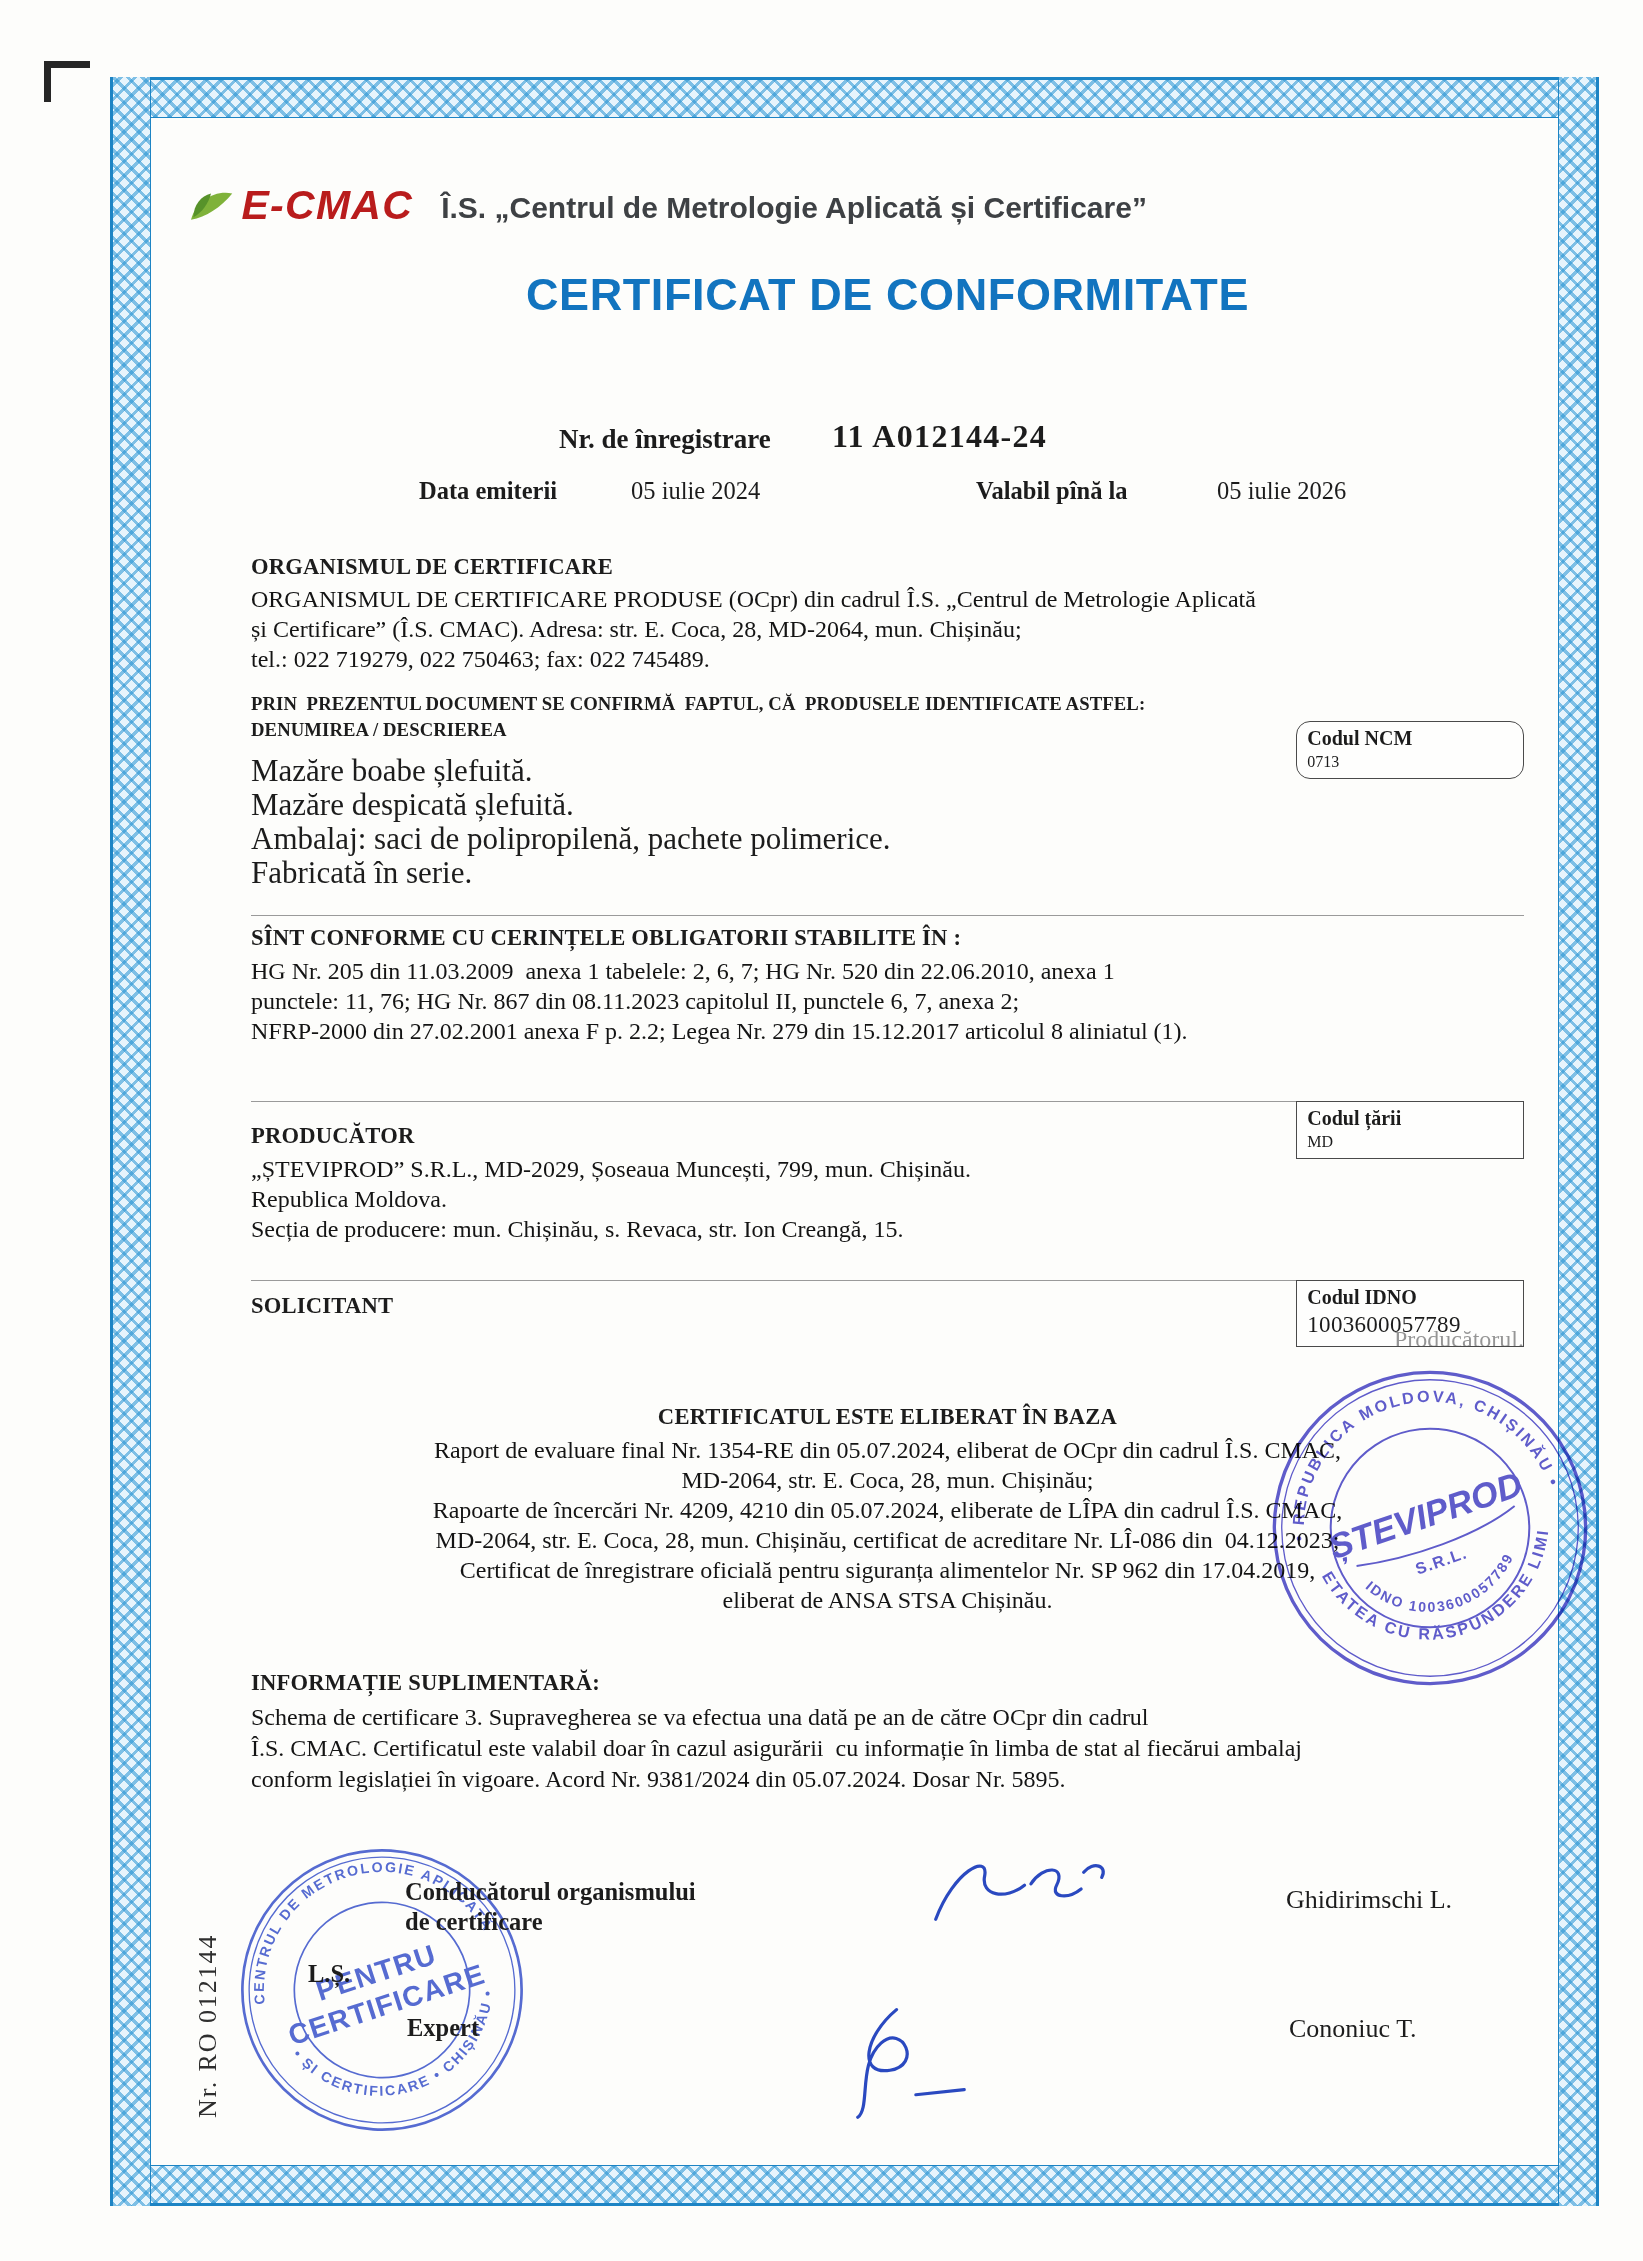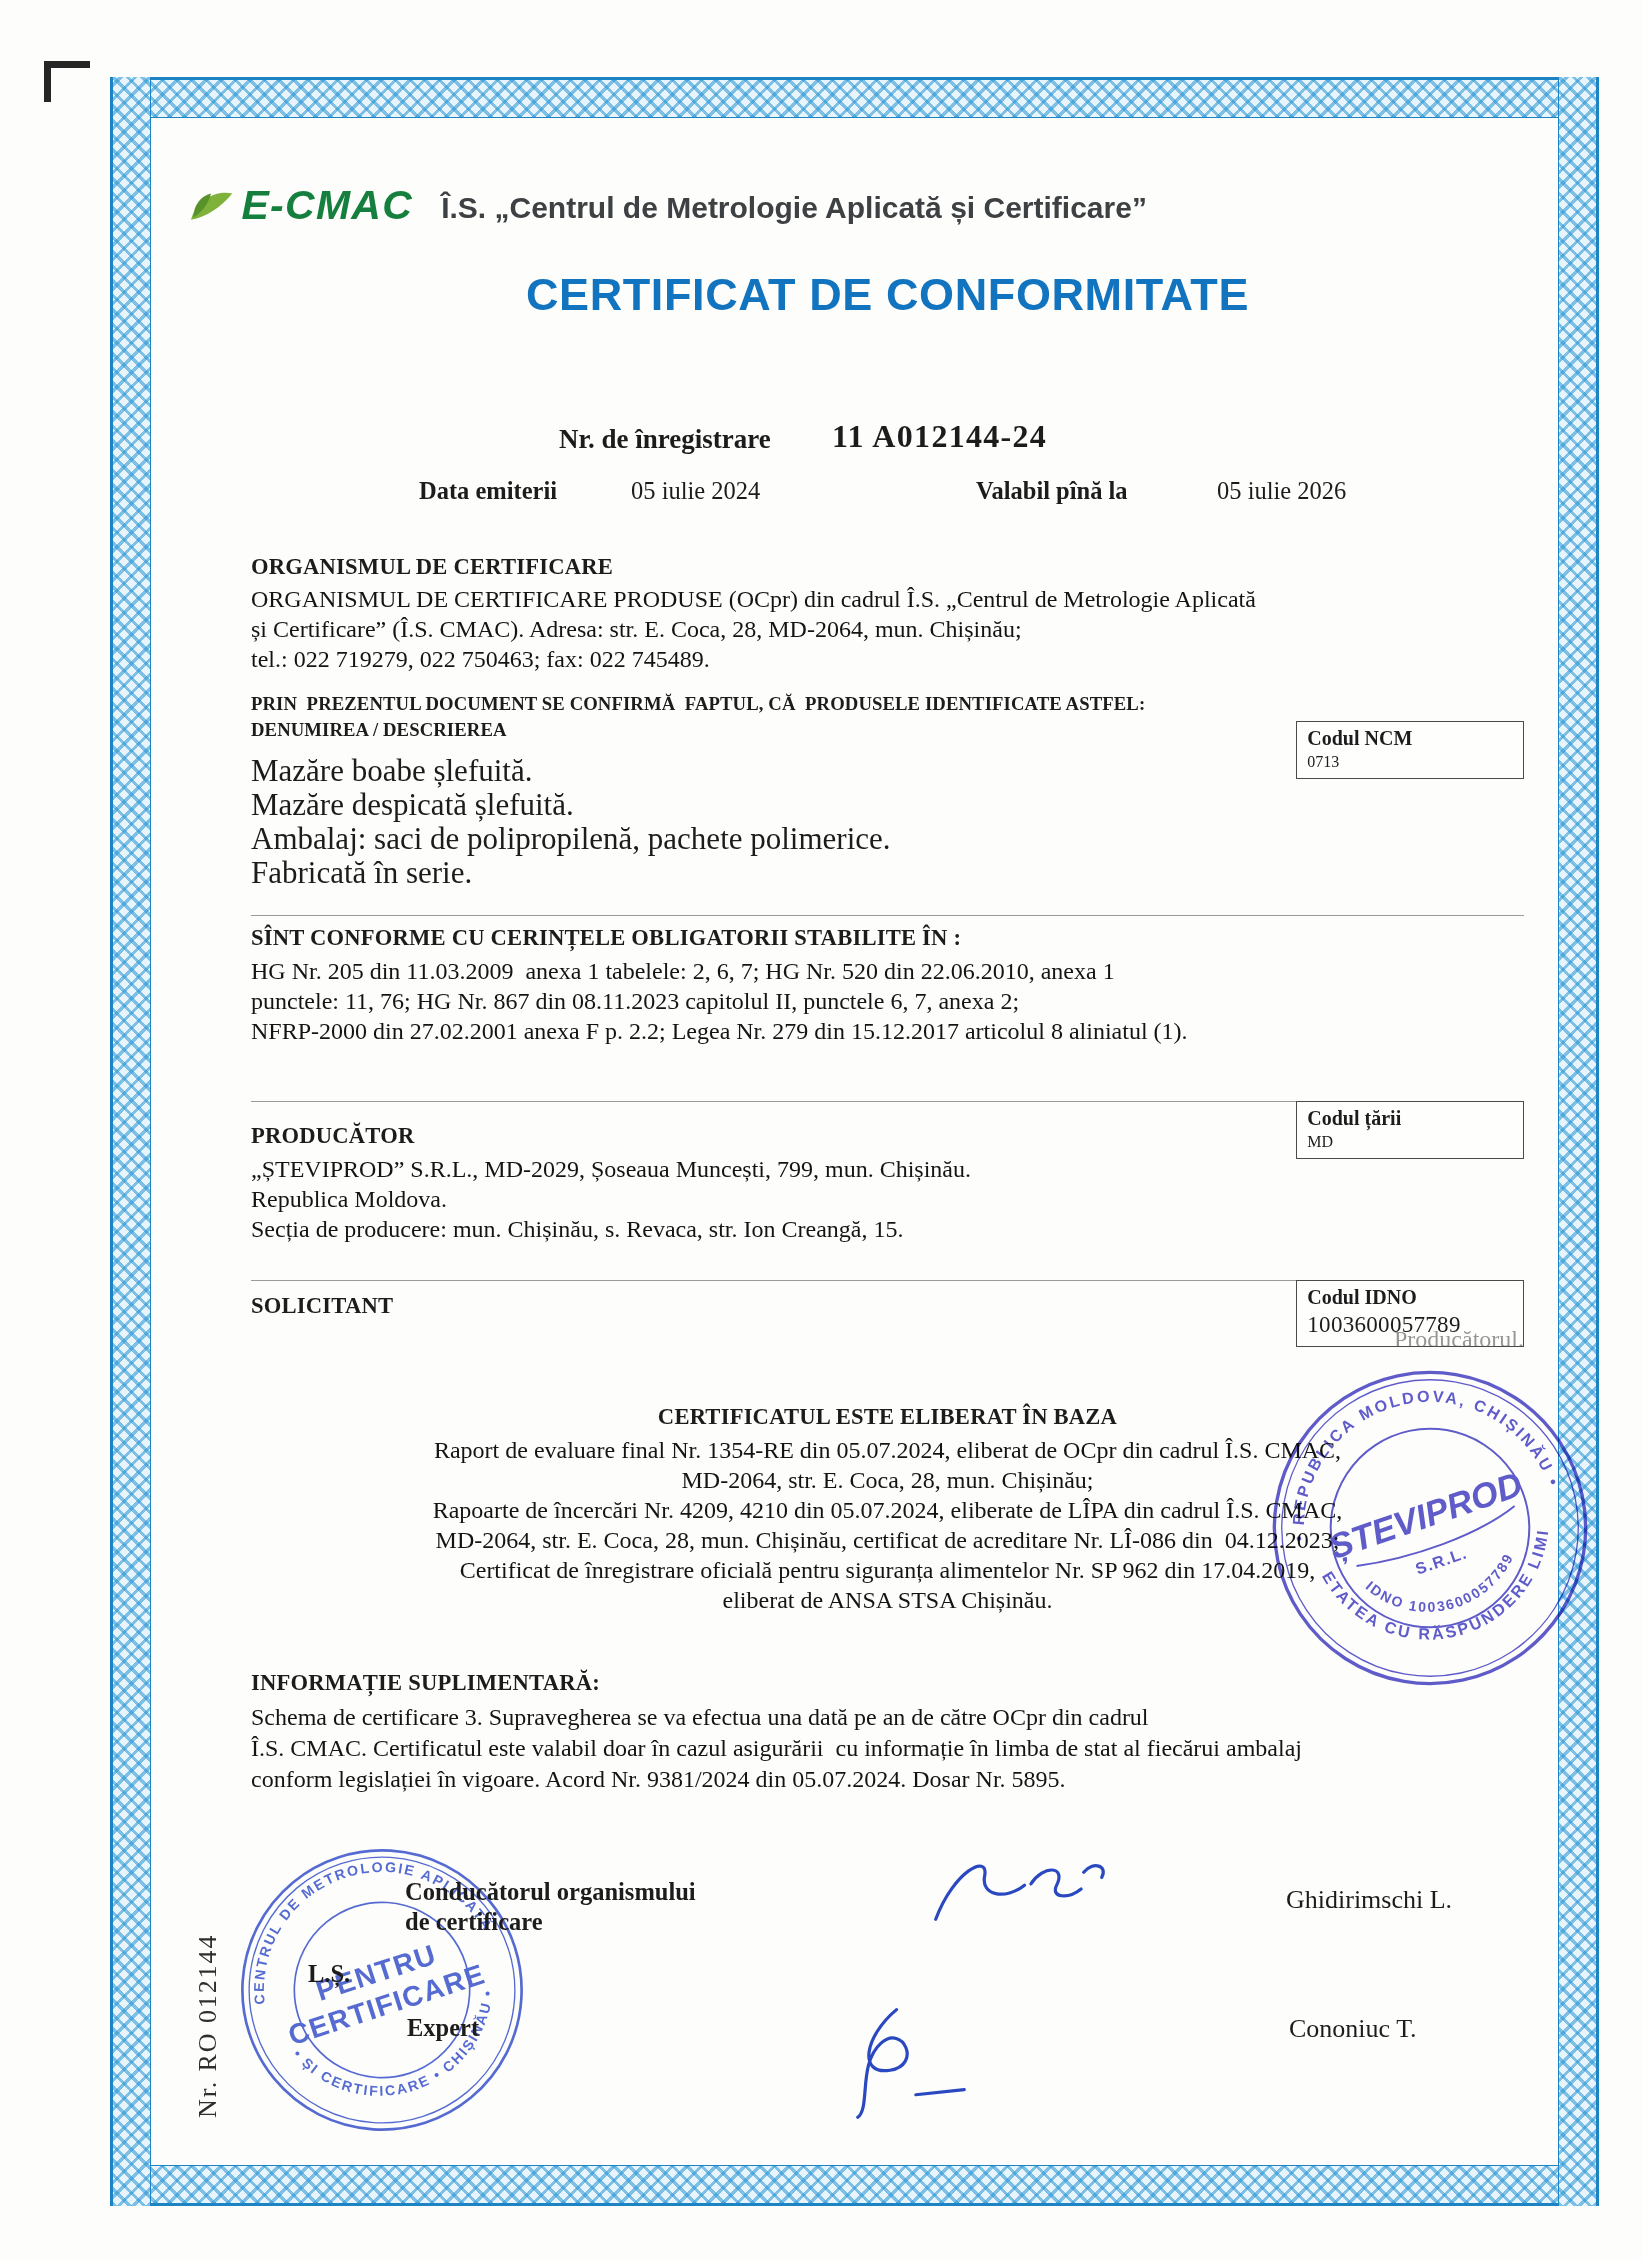--- a/index.html
+++ b/index.html
@@ -23,21 +23,21 @@
   .strip.bottom{left:0;right:0;bottom:0;height:41px;border-bottom:3.2px solid #1d84c4;border-top:1.9px solid #1d84c4;}
   .strip.left{left:0;top:0;bottom:0;width:41px;border-left:3.2px solid #1d84c4;border-right:1.9px solid #1d84c4;}
   .strip.right{right:0;top:0;bottom:0;width:41px;border-right:3.2px solid #1d84c4;border-left:1.9px solid #1d84c4;}
 
   .content{position:absolute;left:251px;top:148px;width:1273px;}
 
   
   .brand-row{display:flex;align-items:flex-end;gap:28px;margin:23px 0 0 -64px;height:55px;}
   .logo{display:flex;align-items:flex-end;gap:6.4px;}
   .logo-text{font-family:"Liberation Sans",sans-serif;font-style:italic;font-weight:bold;
-             font-size:41px;color:#15803d;letter-spacing:1.3px;line-height:1;}
+             font-size:41px;color:#b91c1c;letter-spacing:1.3px;line-height:1;}
   .org-name{font-family:"Liberation Sans",sans-serif;font-weight:bold;font-size:30px;
             color:#3e4144;line-height:1.2;}
   .title{font-family:"Liberation Sans",sans-serif;font-weight:800;font-size:45px;
          color:#1274bf;text-align:center;letter-spacing:0.6px;margin-top:43px;}
 
   
   .reg-row{position:relative;height:41px;margin-top:97px;}
   .reg-label{position:absolute;left:308px;top:6.4px;font-weight:bold;font-size:27px;}
   .reg-number{position:absolute;left:581px;top:0;font-weight:bold;font-size:32px;letter-spacing:1.3px;}
   .date-row{position:relative;height:36px;margin-top:18px;font-size:24.5px;}
@@ -64,21 +64,21 @@
   .sec.basis{margin-top:50px;text-align:center;}
   .sec.basis .lines{margin-top:5.2px;}
   .sec.additional{margin-top:55px;}
   .sec.additional .lines{margin-top:5.2px;line-height:31px;}
 
   
   .code-box{position:absolute;right:0;width:228px;border:1.3px solid #4a4a4a;
             padding:5.2px 10.3px 7.7px;background:rgba(255,255,255,.55);}
   .code-box .lbl{font-weight:bold;font-size:20px;}
   .code-box .val{font-size:16px;margin-top:2.6px;}
-  .box-ncm{top:30px;} .box-country{top:-1.3px;} .box-idno{top:-1.3px;}
+  .box-ncm{top:30px;border-radius:14px;} .box-country{top:-1.3px;} .box-idno{top:-1.3px;}
   .box-idno .val{font-size:23px;letter-spacing:0.3px;}
 
   
   .abs{position:absolute;}
   .role{left:405px;top:1877px;font-weight:bold;font-size:24.5px;line-height:30px;white-space:pre;}
   .name-head{left:1286px;top:1885px;font-size:26px;}
   .ls{left:308px;top:1960px;font-weight:bold;font-size:24.5px;}
   .expert-role{left:407px;top:2014px;font-weight:bold;font-size:24.5px;}
   .name-expert{left:1289px;top:2014px;font-size:26px;}
   .side-number{left:193px;top:2118px;transform:rotate(-90deg);transform-origin:0 0;

